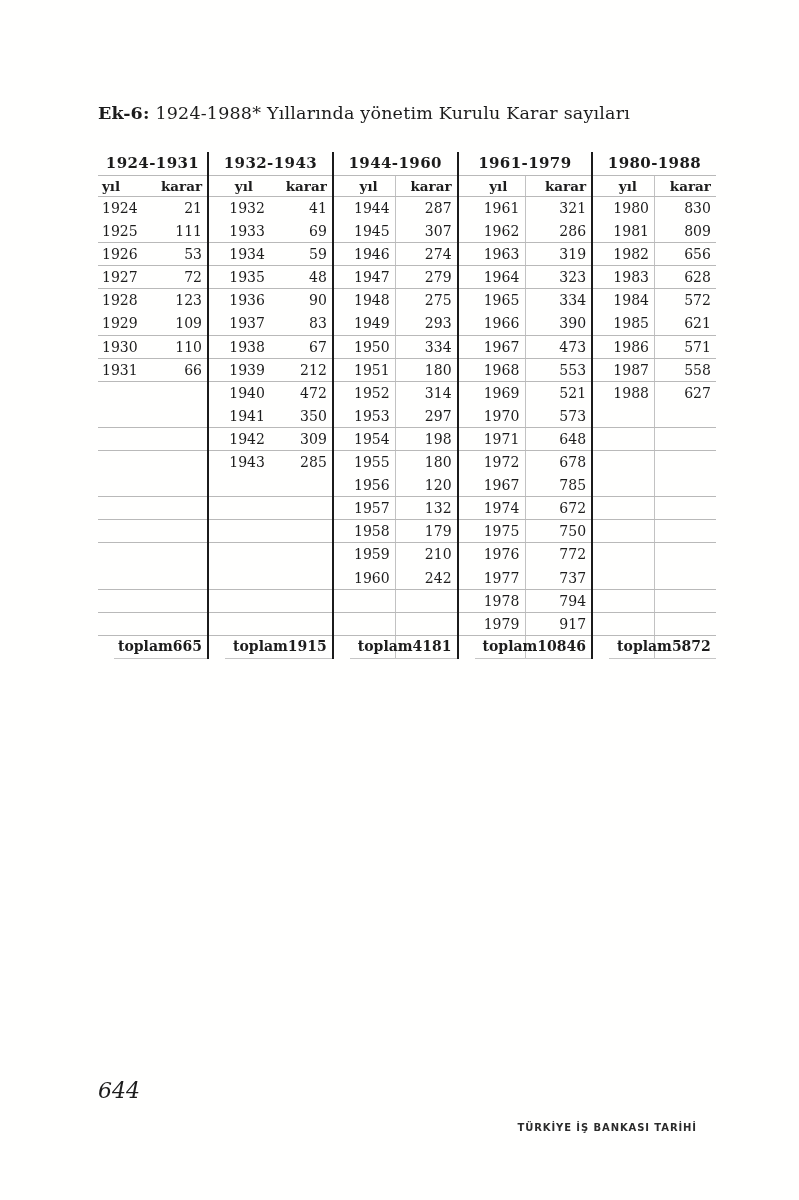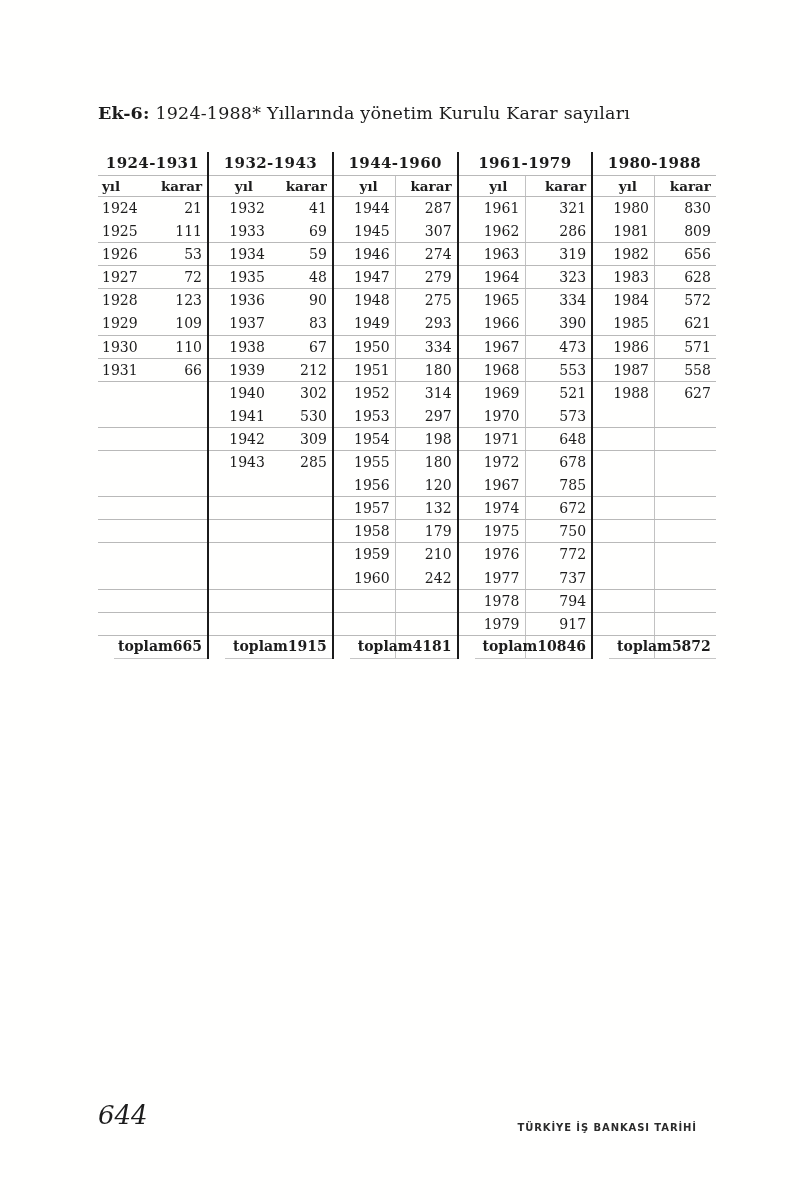--- a/index.html
+++ b/index.html
@@ -37,21 +37,21 @@
   .total{height:23px;line-height:21px;display:flex;font-weight:bold;font-size:14px;
          border-bottom:1px solid #c6c6c6;margin-left:16px;}
   .total .t-lab{flex:1 1 0;text-align:left;padding-left:8px;}
   .group.first .total .t-lab{padding-left:4px;}
   .total .t-val{flex:1 1 0;text-align:right;padding-right:5px;}
 
   
   .footnote{position:absolute;left:97px;top:680px;font-size:11.5px;letter-spacing:.15px;color:#222;}
 
   
-  .page-num{position:absolute;left:98px;top:1100px;font-style:italic;font-size:26px;color:#1d1d1d;}
+  .page-num{position:absolute;left:98px;top:1078px;font-style:italic;font-size:22px;color:#1d1d1d;}
   .book-title{position:absolute;right:102px;top:1122px;font-family:"DejaVu Sans","Liberation Sans",sans-serif;
               font-weight:bold;font-size:10px;letter-spacing:.9px;color:#2b2b2b;white-space:nowrap;}
 </style>
 </head>
 <body>
 
 <div class="page">
 
   <div class="title">
     <span class="t-label">Ek-6:</span>
@@ -186,25 +186,25 @@
             <div class="row">
               <span class="cell yil">1938</span>
               <span class="cell karar">67</span>
             </div>
             <div class="row">
               <span class="cell yil">1939</span>
               <span class="cell karar">212</span>
             </div>
             <div class="row noline">
               <span class="cell yil">1940</span>
-              <span class="cell karar">302</span>
+              <span class="cell karar">472</span>
             </div>
             <div class="row">
               <span class="cell yil">1941</span>
-              <span class="cell karar">530</span>
+              <span class="cell karar">350</span>
             </div>
             <div class="row">
               <span class="cell yil">1942</span>
               <span class="cell karar">309</span>
             </div>
             <div class="row noline">
               <span class="cell yil">1943</span>
               <span class="cell karar">285</span>
             </div>
             <div class="row">

